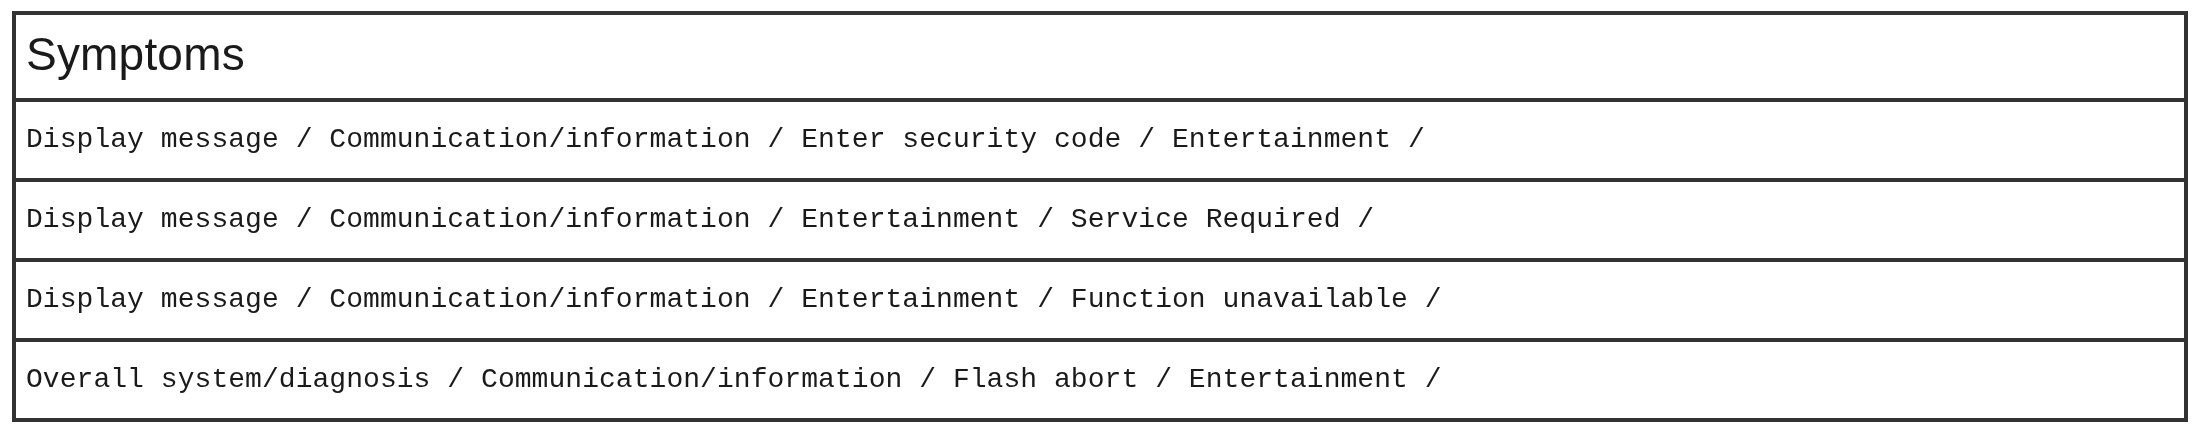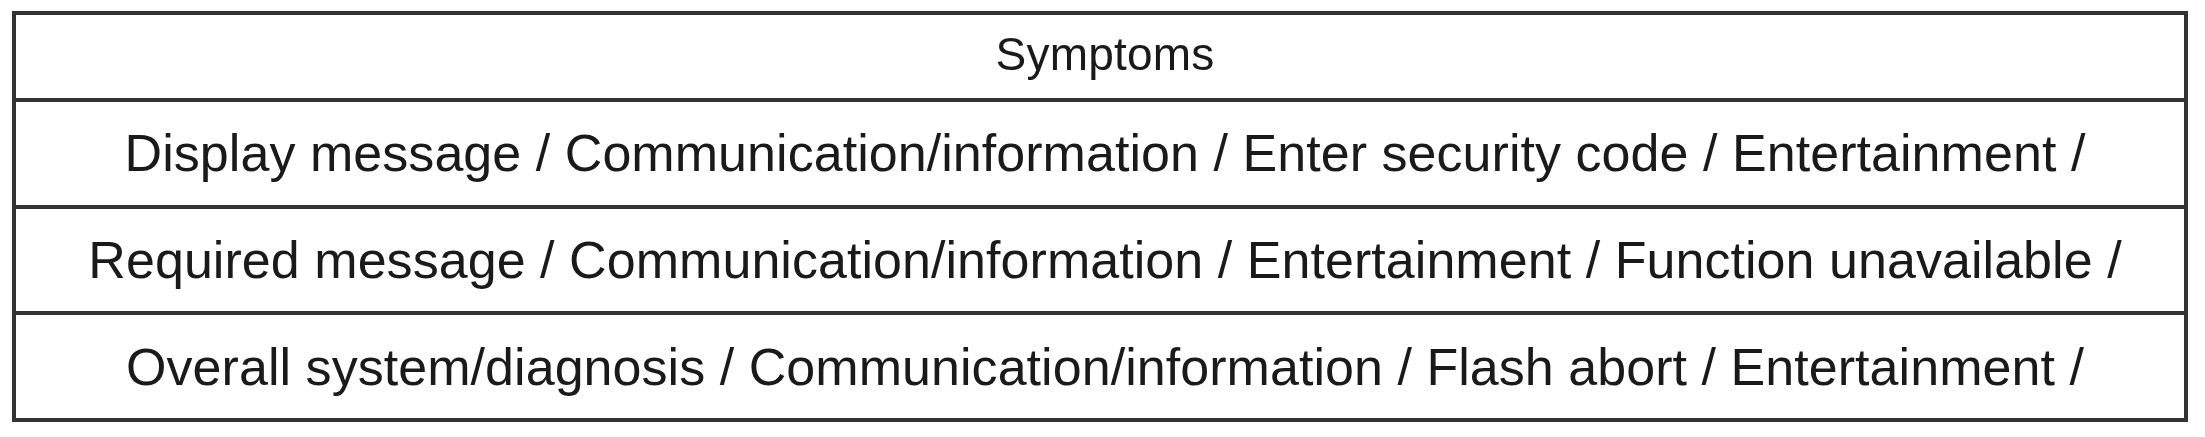--- a/index.html
+++ b/index.html
@@ -29,59 +29,63 @@
     height: 100%;
     border-collapse: collapse;
     table-layout: fixed;
     background: #ffffff;
   }
 
   table.symptoms-table th,
   table.symptoms-table td {
     border: 4px solid #333333;
     background: #ffffff;
-    text-align: center;
+    text-align: left;
     vertical-align: middle;
     padding: 0 0 0 10px;
     color: #1a1a1a;
     font-weight: normal;
     white-space: nowrap;
     overflow: hidden;
   }
 
   table.symptoms-table th.header-cell {
     height: 77px;
     font-size: 46px;
     line-height: 1.0;
     padding-bottom: 6px;
     letter-spacing: 0.2px;
   }
 
   table.symptoms-table td.symptom-cell {
     height: 64px;
-    font-size: 52px;
+    font-size: 28px;
     line-height: 1.0;
     letter-spacing: 0.05px;
+    font-family: Liberation Mono, monospace;
   }
 </style>
 </head>
 <body>
 
 <div id="symptoms-table-wrap">
   <table class="symptoms-table">
     <thead>
       <tr>
         <th class="header-cell">Symptoms</th>
       </tr>
     </thead>
     <tbody>
       <tr>
         <td class="symptom-cell">Display message / Communication/information / Enter security code / Entertainment /</td>
       </tr>
       <tr>
-        <td class="symptom-cell">Required message / Communication/information / Entertainment / Function unavailable /</td>
+        <td class="symptom-cell">Display message / Communication/information / Entertainment / Service Required /</td>
+      </tr>
+      <tr>
+        <td class="symptom-cell">Display message / Communication/information / Entertainment / Function unavailable /</td>
       </tr>
       <tr>
         <td class="symptom-cell">Overall system/diagnosis / Communication/information / Flash abort / Entertainment /</td>
       </tr>
     </tbody>
   </table>
 </div>
 
 </body></html>

